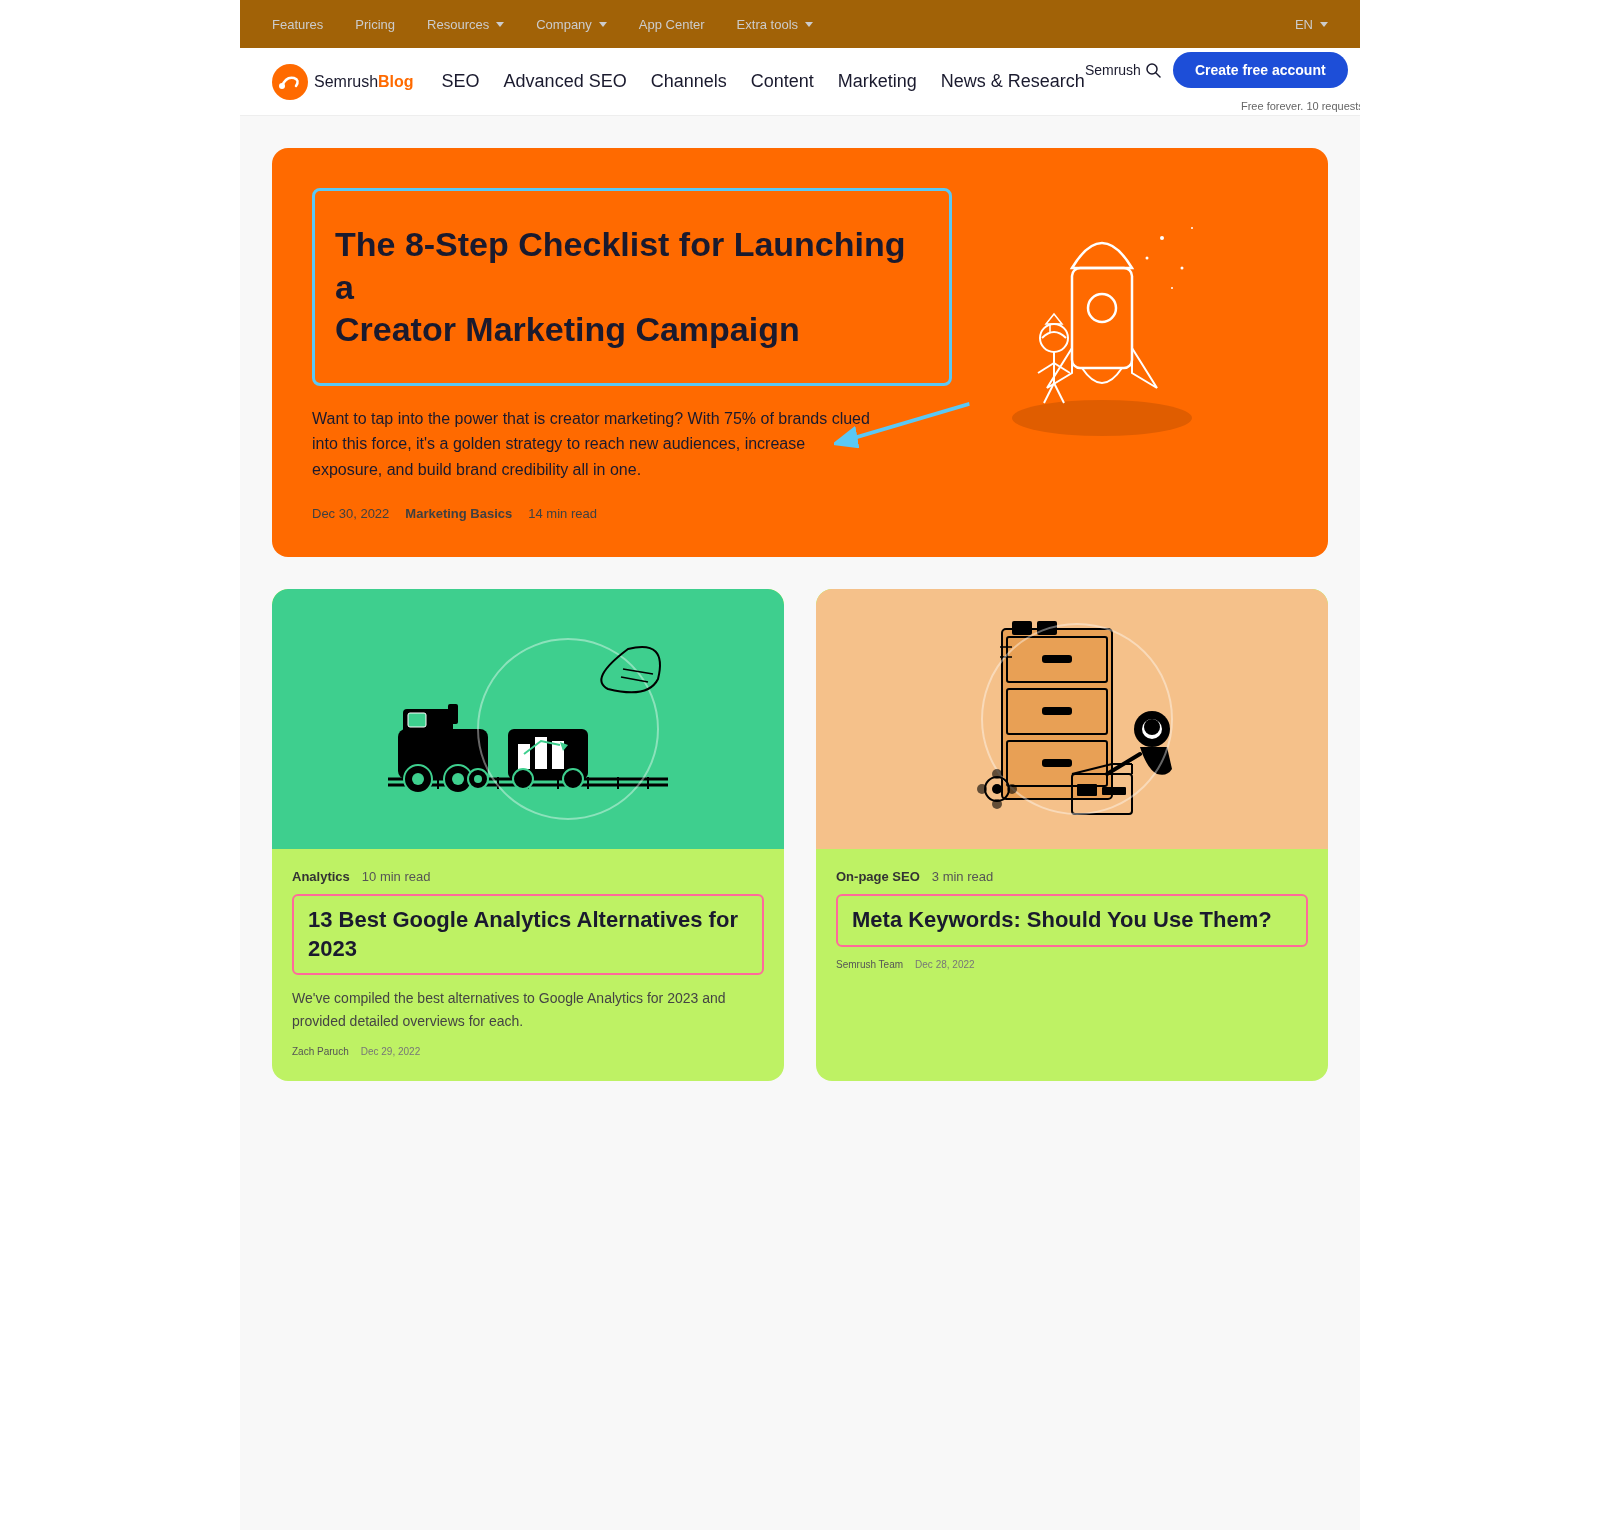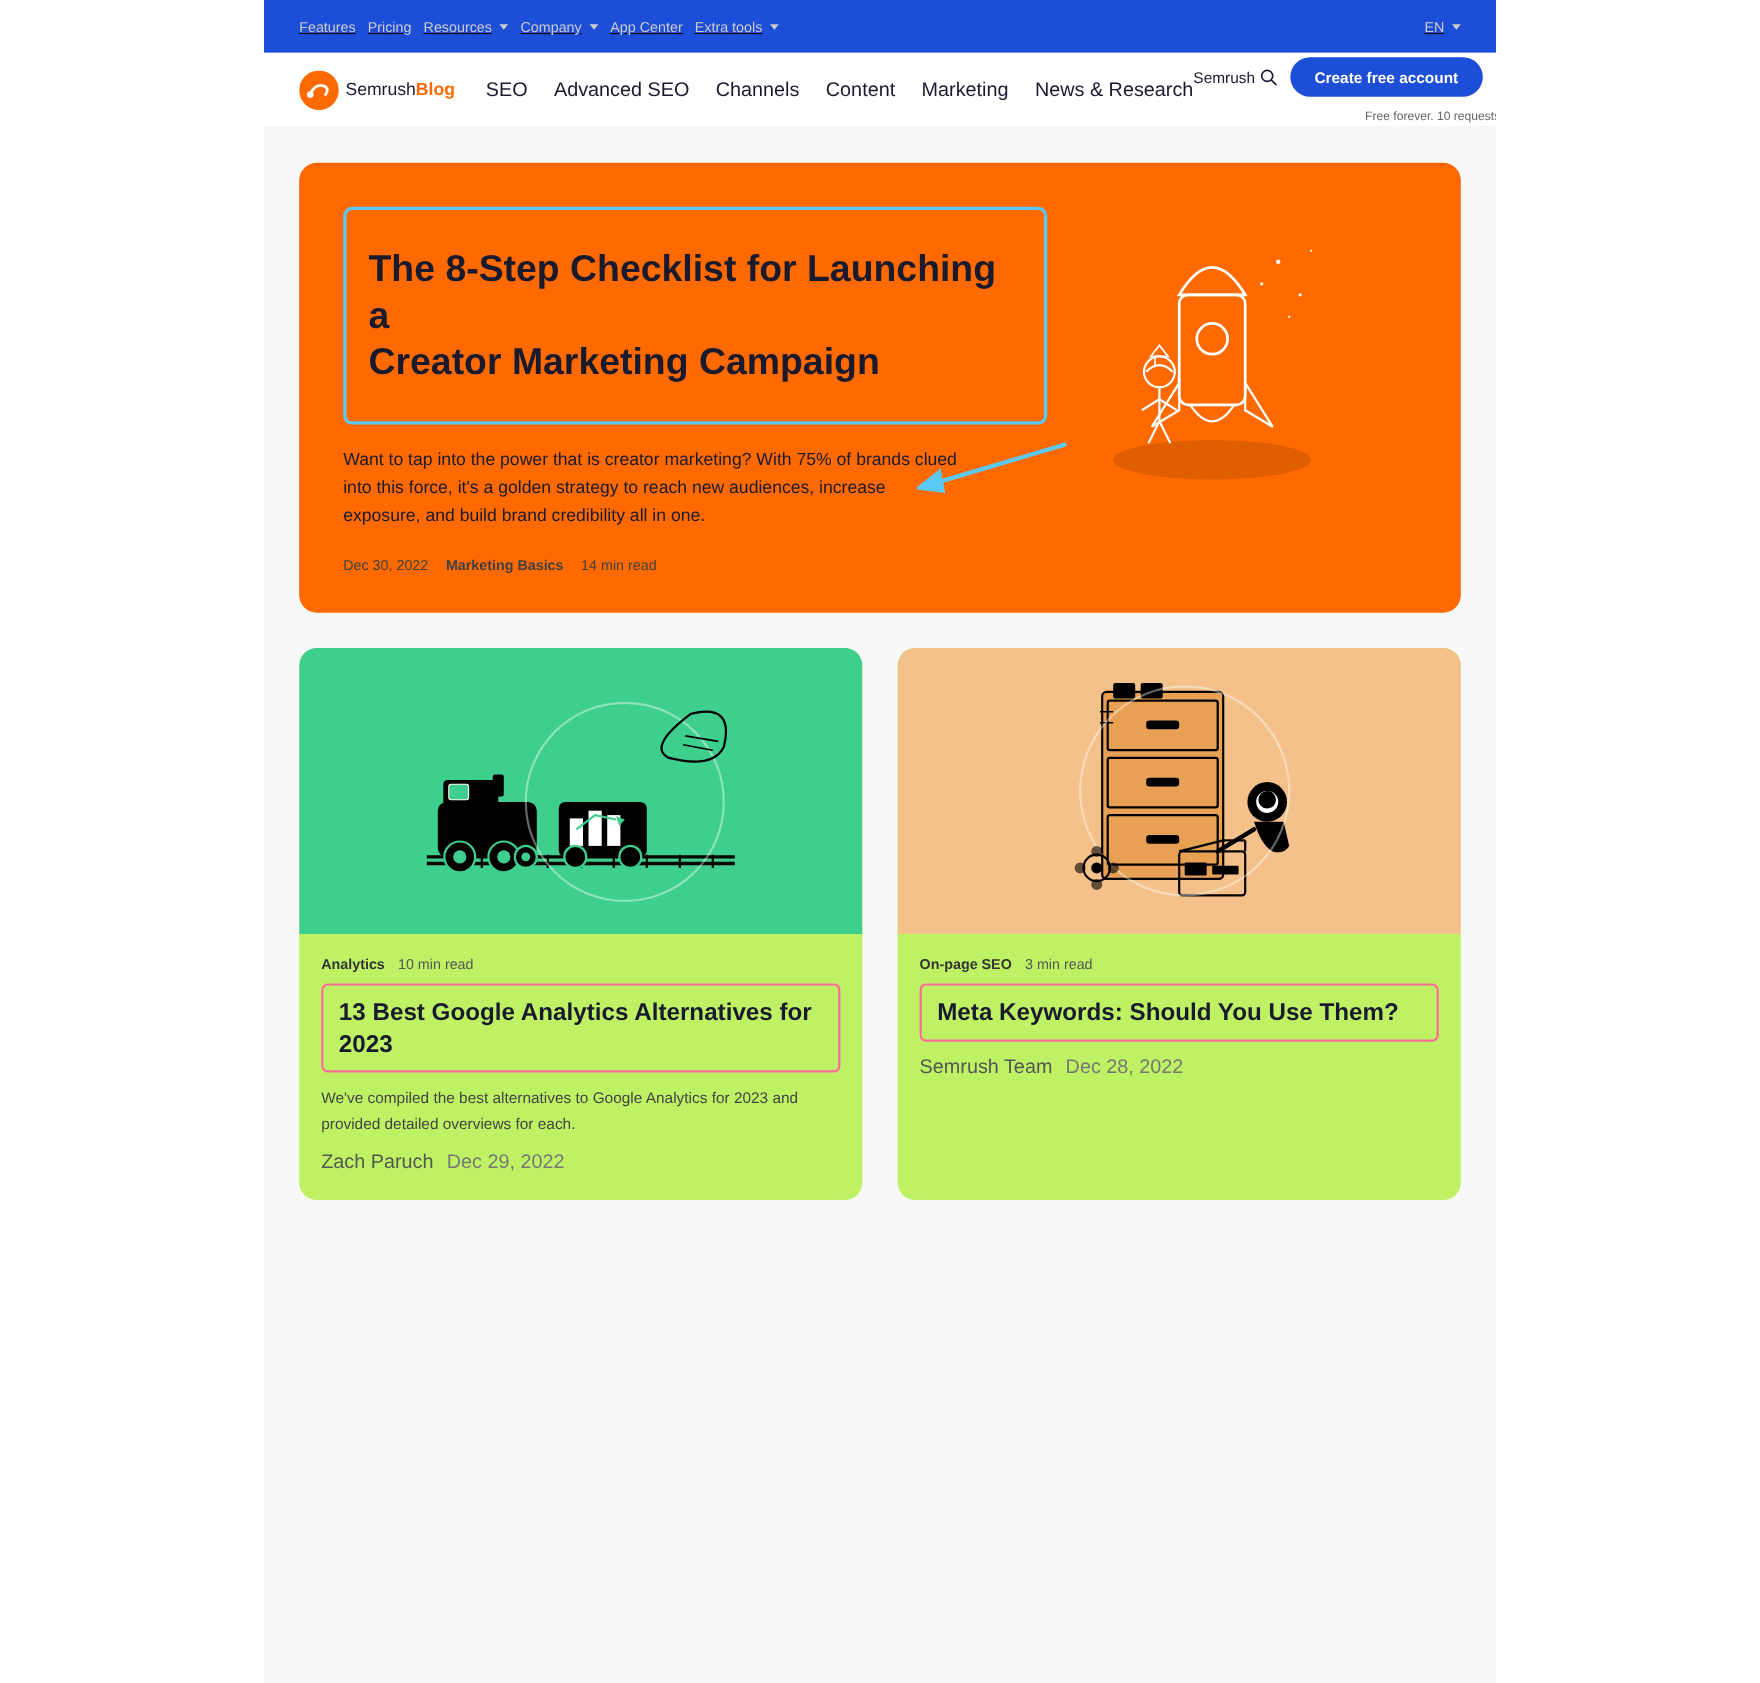--- a/index.html
+++ b/index.html
@@ -1,26 +1,25 @@
 <!DOCTYPE html>
 <html><head>
   <meta charset="utf-8">
   <style>
     * { box-sizing: border-box; margin: 0; padding: 0; }
     body { font-family: -apple-system, BlinkMacSystemFont, 'Segoe UI', sans-serif; background: #fff; width: 1120px; margin: 0 auto; }
 
     
     .top-nav {
-      background: #1d4ed8;
+      background: #a16207;
       display: flex;
       align-items: center;
       padding: 0 32px;
       height: 48px;
-      gap: 11px;
-      text-decoration: underline;
+      gap: 32px;
     }
     .top-nav-item {
       color: #ccc;
       font-size: 13px;
       cursor: pointer;
       display: flex;
       align-items: center;
       gap: 4px;
       white-space: nowrap;
     }
@@ -246,21 +245,21 @@
     }
     .card-desc {
       font-size: 14px;
       color: #444;
       line-height: 1.6;
       margin-bottom: 14px;
     }
     .card-author-meta {
       display: flex;
       gap: 12px;
-      font-size: 18px;
+      font-size: 10px;
       color: #777;
     }
     .card-author { font-weight: 500; color: #555; }
 
     
     .chevron {
       display: inline-block;
       width: 0;
       height: 0;
       border-left: 4px solid transparent;

